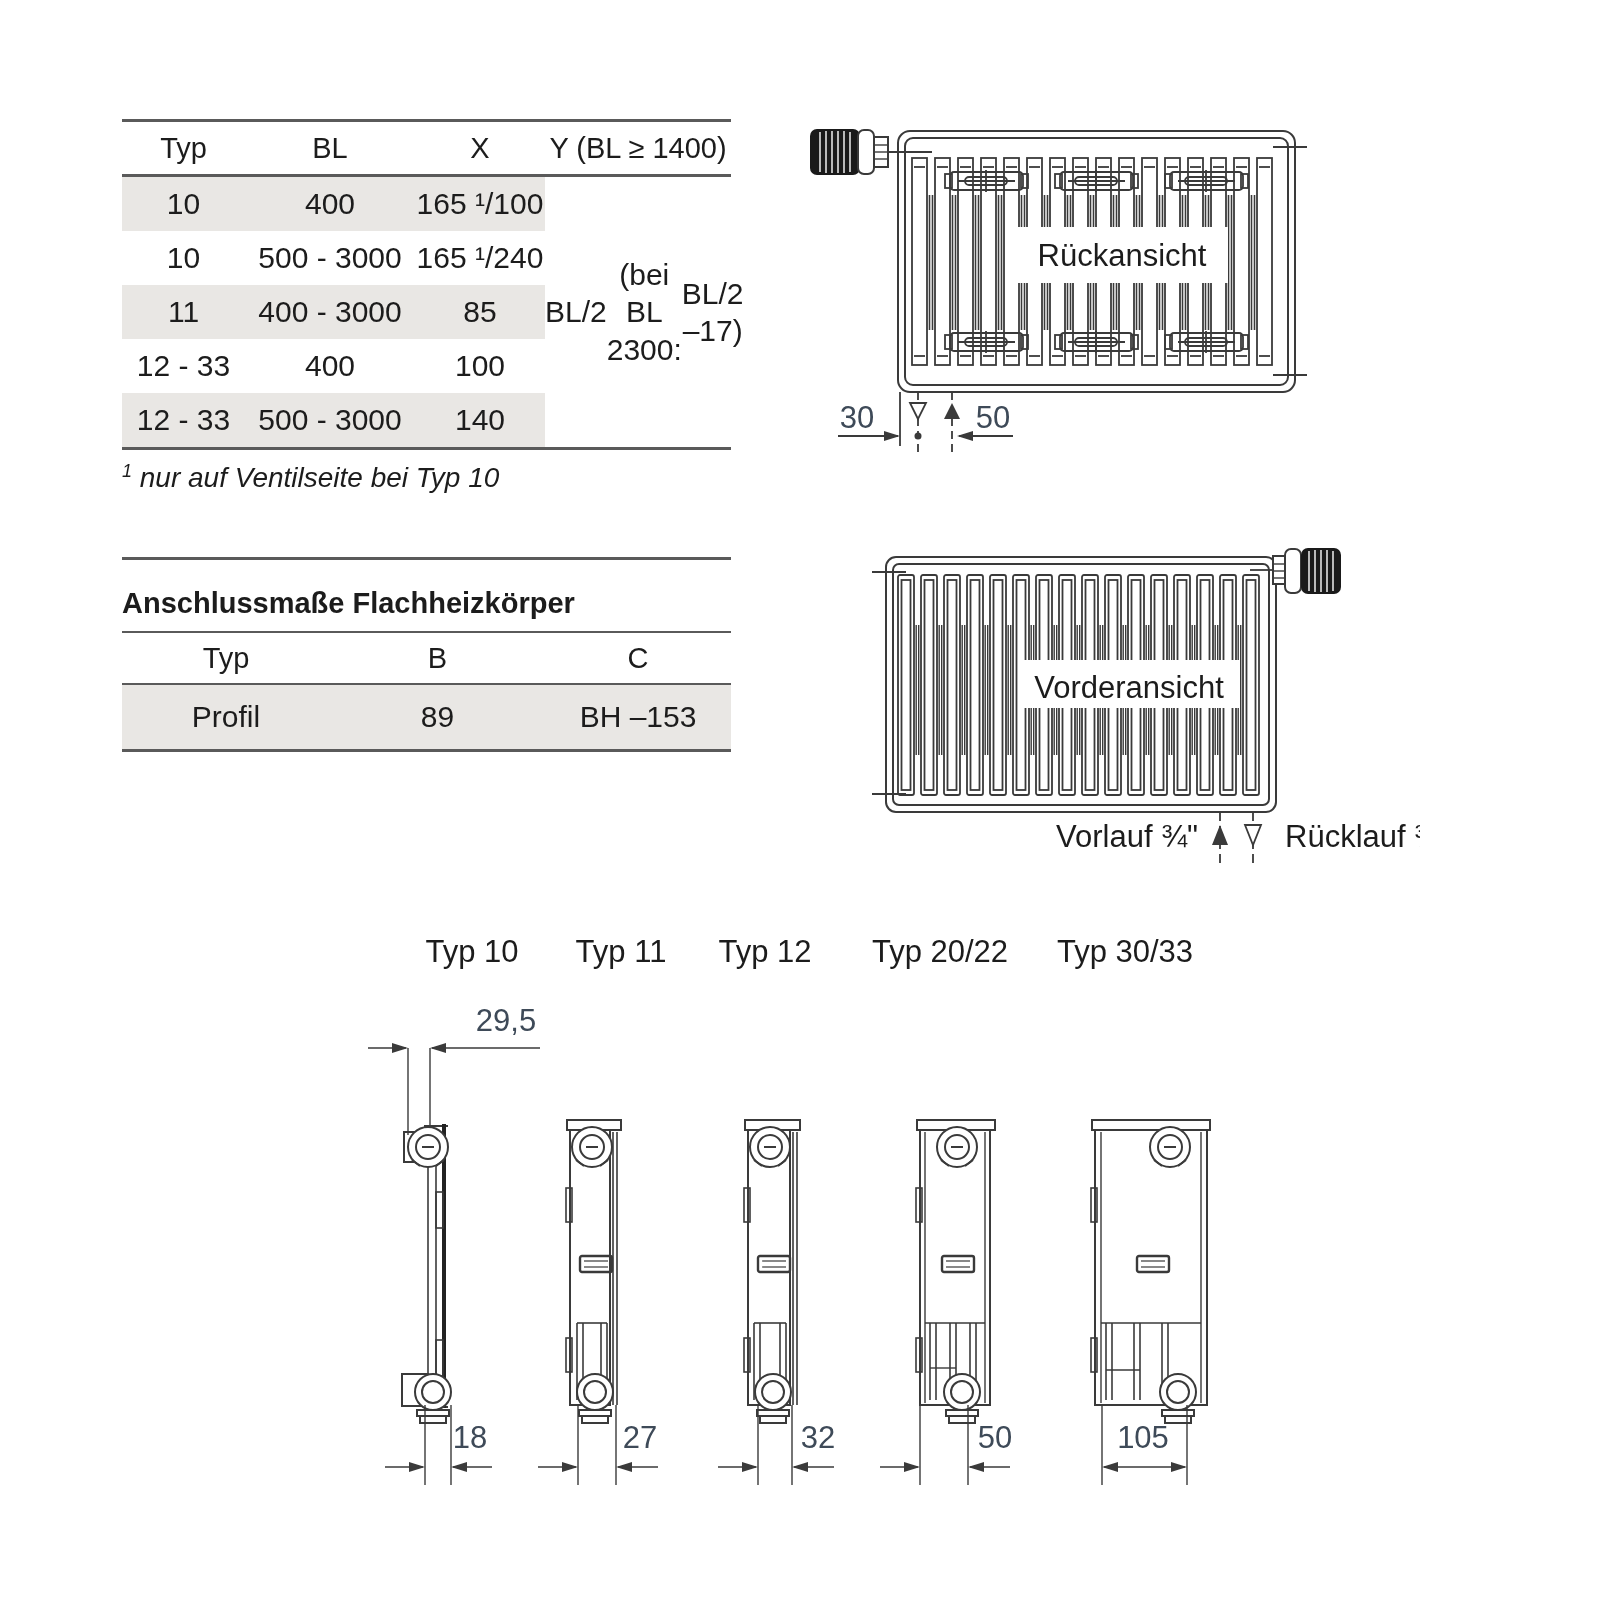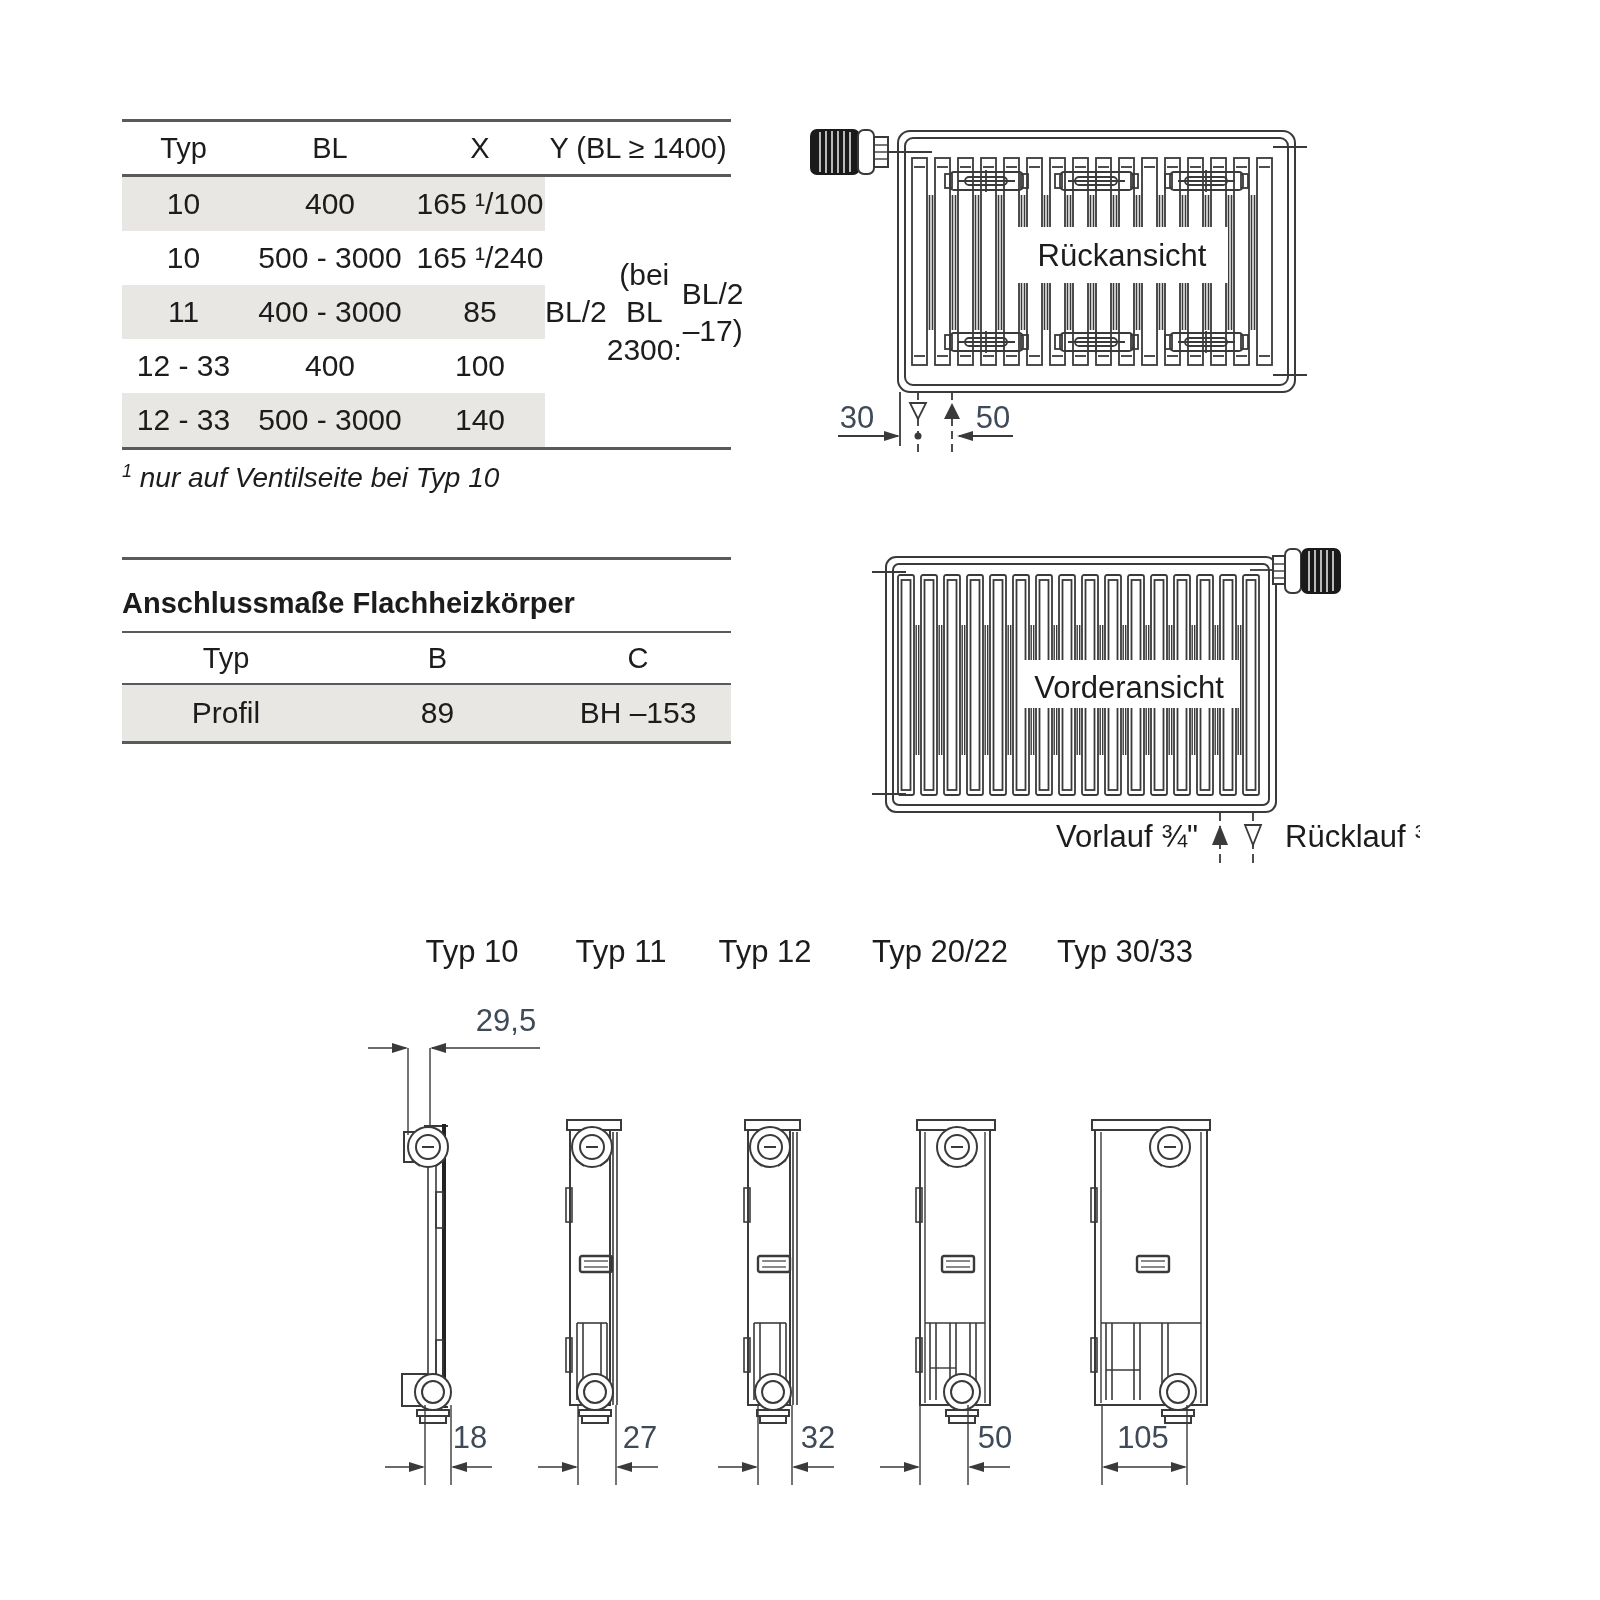--- a/index.html
+++ b/index.html
@@ -24,21 +24,21 @@
   .footnote sup{font-size:18px;}
   
   .tbl2{
     position:absolute;left:122px;top:557px;width:609px;
     border-top:3px solid #5a5a5a;border-bottom:3px solid #5a5a5a;
     font-size:30px;
   }
   .tbl2 .title{height:55px;display:flex;align-items:center;font-weight:bold;font-size:29px;border-bottom:2px solid #5a5a5a;margin-top:16px;}
   .tbl2 .row{display:grid;grid-template-columns:208px 215px 186px;}
   .tbl2 .hrow{height:50px;border-bottom:2px solid #5a5a5a;font-size:29px;}
-  .tbl2 .drow{height:56px;}
+  .tbl2 .drow{height:64px;}
   .tbl2 .cell{display:flex;align-items:center;justify-content:center;}
   .tbl2 .g{background:#e9e7e4;}
   
   .draw{position:absolute;}
   svg text{font-family:"Liberation Sans", sans-serif;}
   .viewlbl{font-size:31px;fill:#1c1c1c;}
   .dimtxt{font-size:31px;fill:#3e4a58;}
   .typlbl{font-size:31px;fill:#1c1c1c;}
 </style>
 </head>

